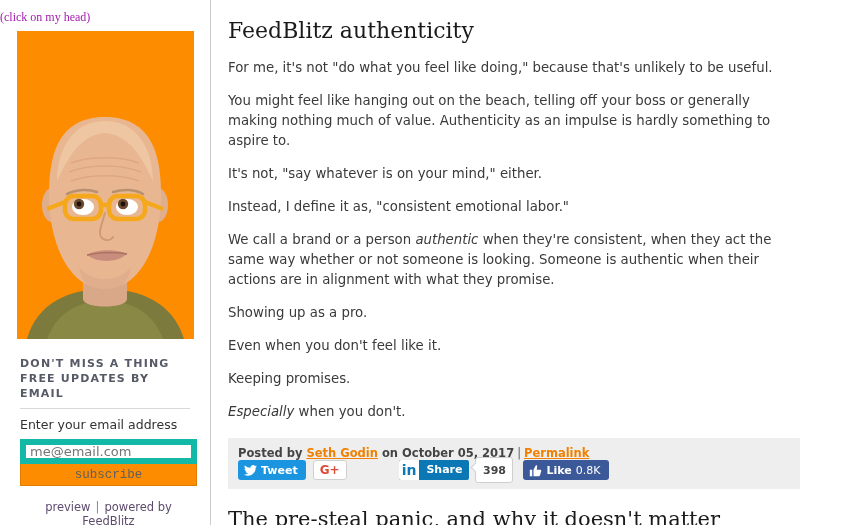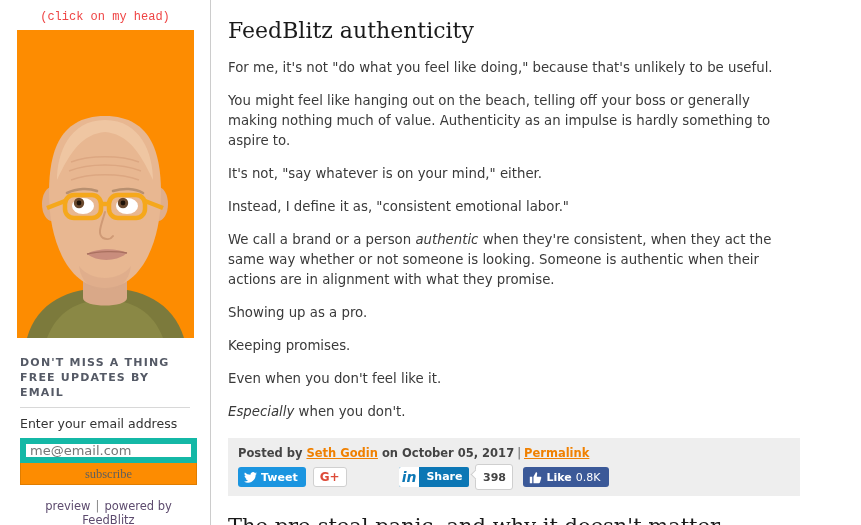--- a/index.html
+++ b/index.html
@@ -18,25 +18,24 @@
   
   .sidebar {
     width: 211px;
     flex: 0 0 211px;
     border-right: 1px solid #cccccc;
     padding: 0;
     position: relative;
     background: #ffffff;
   }
   .click-head {
-    text-align: center;
     font-size: 12px;
-    color: #ef4444;
+    color: #a21caf;
     padding: 10px 0 6px 0;
-    font-family: Liberation Mono, monospace;
+    font-family: Liberation Serif, serif;
   }
   .portrait-wrap {
     width: 177px;
     height: 308px;
     margin: 0 auto;
     overflow: hidden;
     display: block;
     background: #FD8C01;
   }
   .portrait-wrap svg { display: block; }
@@ -76,21 +75,21 @@
   }
   .sub-btn {
     width: 177px;
     height: 22px;
     margin-top: 0;
     background: #FD8C01;
     border: 1px solid #e07d00;
     border-top: none;
     color: #5f5f5f;
     font-size: 12.5px;
-    font-family: Liberation Serif, serif;
+    font-family: Liberation Mono, monospace;
     cursor: pointer;
     display: block;
     text-align: center;
     line-height: 20px;
     padding: 0;
   }
   .sb-links {
     margin-top: 14px;
     font-size: 11.5px;
     color: #5d4b6e;
@@ -126,21 +125,20 @@
   .post-footer {
     background: #eeeeee;
     padding: 8px 10px 9px 10px;
     margin-top: 16px;
     width: 572px;
   }
   .meta {
     font-size: 11.5px;
     color: #444444;
     font-weight: bold;
-    margin-bottom: 7px;
   }
   .meta a {
     color: #f08000;
     text-decoration: underline;
   }
   .meta .pipe { color: #666666; font-weight: normal; margin: 0 3px; }
 
   .share-row { display: flex; align-items: center; height: 20px; }
   .btn-tweet {
     display: inline-flex; align-items: center;
@@ -178,21 +176,20 @@
   }
   .li-in {
     background: #ffffff;
     color: #0c77b5;
     font-weight: bold;
     font-size: 14px;
     height: 20px;
     line-height: 20px;
     padding: 0 3px;
     font-family: "DejaVu Sans", sans-serif;
-    font-style: italic;
   }
   .li-share {
     color: #ffffff;
     font-size: 11px;
     font-weight: bold;
     padding: 0 7px;
     line-height: 20px;
   }
   .li-count {
     position: relative;
@@ -323,22 +320,22 @@
 
     <h1 class="post-title">FeedBlitz authenticity</h1>
 
     <div class="post-body">
       <p>For me, it's not "do what you feel like doing," because that's unlikely to be useful.</p>
       <p>You might feel like hanging out on the beach, telling off your boss or generally making nothing much of value. Authenticity as an impulse is hardly something to aspire to.</p>
       <p>It's not, "say whatever is on your mind," either.</p>
       <p>Instead, I define it as, "consistent emotional labor."</p>
       <p><span>We call a brand or a person </span><em>authentic</em><span> when they're consistent, when they act the same way whether or not someone is looking. Someone is authentic when their actions are in alignment with what they promise.</span></p>
       <p>Showing up as a pro.</p>
+      <p>Even when you don't feel like it.</p>
       <p>Keeping promises.</p>
-      <p>Even when you don't feel like it.</p>
       <p><em>Especially</em><span> when you don't.</span></p>
     </div>
 
     <div class="post-footer">
       <div class="meta"><span>Posted by </span><a href="#">Seth Godin</a><span> on </span><span>October 05, 2017</span><span class="pipe">|</span><a href="#">Permalink</a></div>
 
       <div class="share-row">
 
         <div class="btn-tweet">
           <svg width="13" height="11" viewBox="0 0 24 20">

